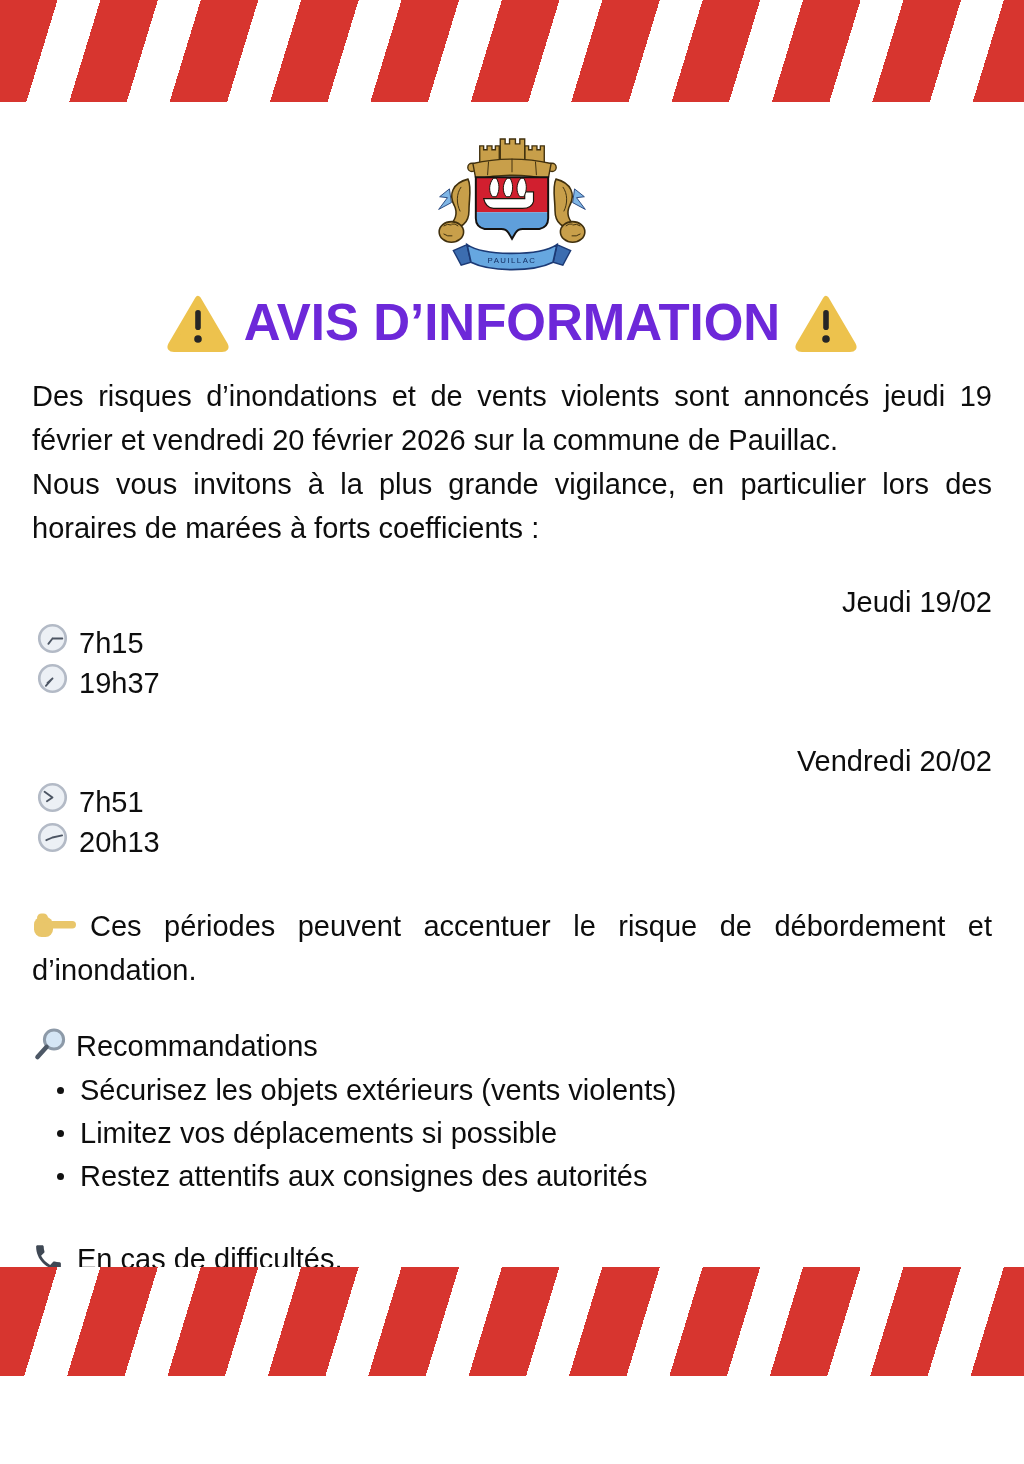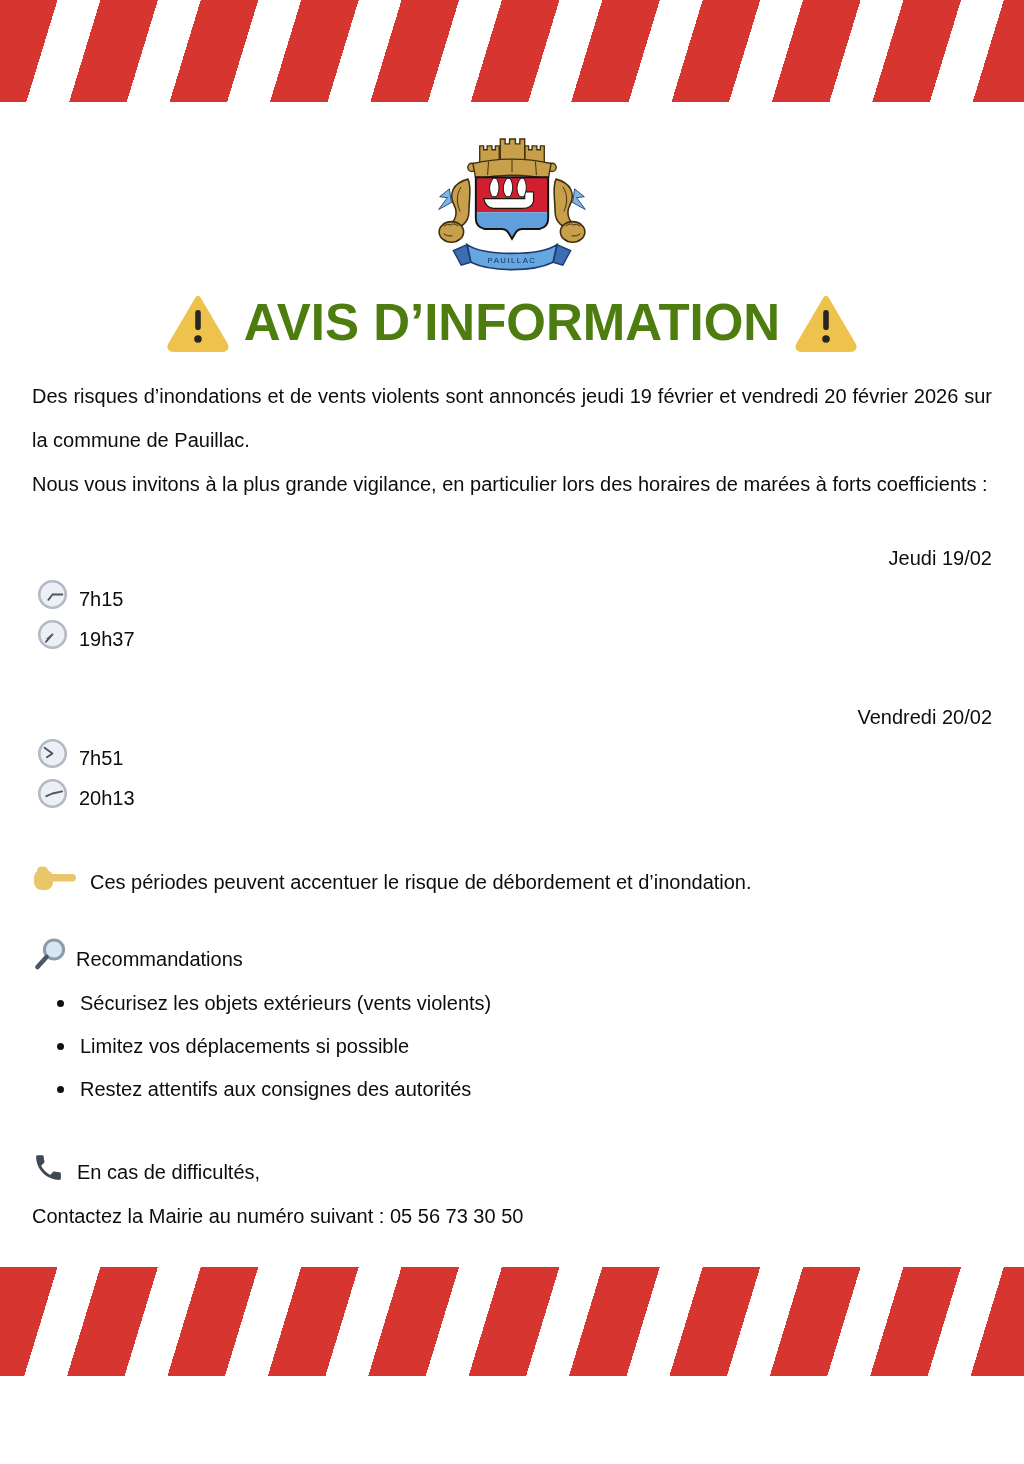--- a/index.html
+++ b/index.html
@@ -27,25 +27,25 @@
   }
 
   .crest-wrap{text-align:center;margin-top:30px;line-height:0;}
 
   .title-row{
     display:flex;align-items:center;justify-content:center;
     gap:14px;margin-top:12px;
   }
   .title-row h1{
     margin:0;font-size:51px;font-weight:bold;letter-spacing:0px;
-    color:#4d7c0f;white-space:nowrap;
+    color:#6d28d9;white-space:nowrap;
   }
   .warn-svg{width:64px;height:58px;flex:0 0 auto;}
 
-  .body-text{font-size:20px;line-height:44px;}
+  .body-text{font-size:29px;line-height:44px;}
 
   .intro{margin-top:22px;text-align:justify;}
   .intro p{margin:0;}
 
   .day-group{margin-top:31px;}
   .day-group .day-label{line-height:42px;text-align:right;}
   .time-row{
     display:flex;align-items:flex-start;gap:11px;
     line-height:40px;height:40px;padding-left:5px;
   }

